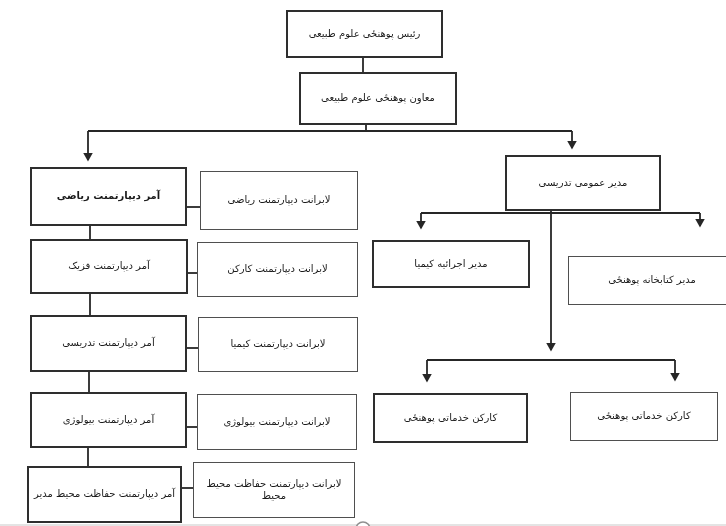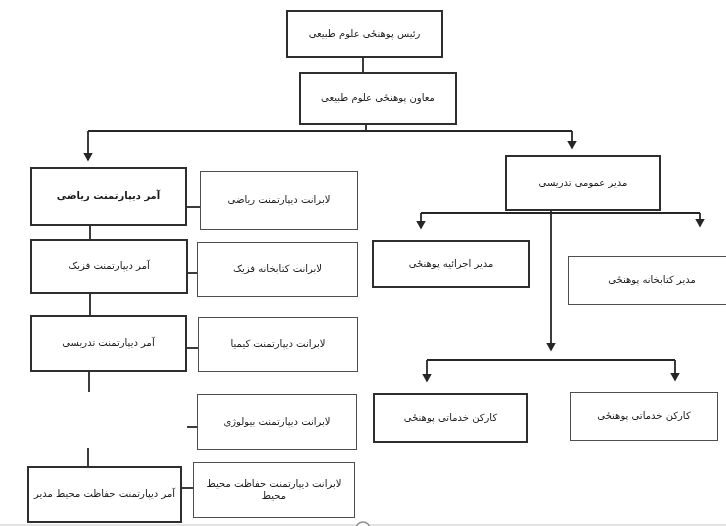--- a/index.html
+++ b/index.html
@@ -85,47 +85,50 @@
     <span class="lbl">آمر دیپارتمنت ریاضی</span>
   </div>
   <div class="node thin" style="left:200px;top:171px;width:158px;height:59px;">
     <span class="lbl">لابرانت دیپارتمنت ریاضی</span>
   </div>
 
   <div class="node thick" style="left:30px;top:239px;width:158px;height:55px;">
     <span class="lbl">آمر دیپارتمنت فزیک</span>
   </div>
   <div class="node thin" style="left:197px;top:242px;width:161px;height:55px;">
-    <span class="lbl">لابرانت کتابخانه فزیک</span>
+    <span class="lbl">لابرانت دیپارتمنت کارکن</span>
   </div>
 
   <div class="node thick" style="left:30px;top:315px;width:157px;height:57px;">
     <span class="lbl">آمر دیپارتمنت تدریسی</span>
   </div>
   <div class="node thin" style="left:198px;top:317px;width:160px;height:55px;">
     <span class="lbl">لابرانت دیپارتمنت کیمیا</span>
   </div>
 
+  <div class="node thick" style="left:30px;top:392px;width:157px;height:56px;">
+    <span class="lbl">آمر دیپارتمنت بیولوژی</span>
+  </div>
   <div class="node thin" style="left:197px;top:394px;width:160px;height:56px;">
     <span class="lbl">لابرانت دیپارتمنت بیولوژی</span>
   </div>
 
   <div class="node thick" style="left:27px;top:466px;width:155px;height:57px;">
     <span class="lbl">آمر دیپارتمنت حفاظت محیط مدیر</span>
   </div>
   <div class="node thin" style="left:193px;top:462px;width:162px;height:56px;">
     <span class="lbl">لابرانت دیپارتمنت حفاظت محیط محیط</span>
   </div>
 
   <div class="node thick" style="left:493px;top:155px;width:156px;height:56px;margin-left:12px;">
     <span class="lbl">مدیر عمومی تدریسی</span>
   </div>
 
   <div class="node thick" style="left:372px;top:240px;width:158px;height:48px;">
-    <span class="lbl">مدیر اجرائیه پوهنځی</span>
+    <span class="lbl">مدیر اجرائیه کیمیا</span>
   </div>
   <div class="node thin" style="left:568px;top:256px;width:168px;height:49px;">
     <span class="lbl">مدیر کتابخانه پوهنځی</span>
   </div>
 
   <div class="node thick" style="left:373px;top:393px;width:155px;height:50px;">
     <span class="lbl">کارکن خدماتی پوهنځی</span>
   </div>
   <div class="node thin" style="left:570px;top:392px;width:148px;height:49px;">
     <span class="lbl">کارکن خدماتی پوهنځی</span>

